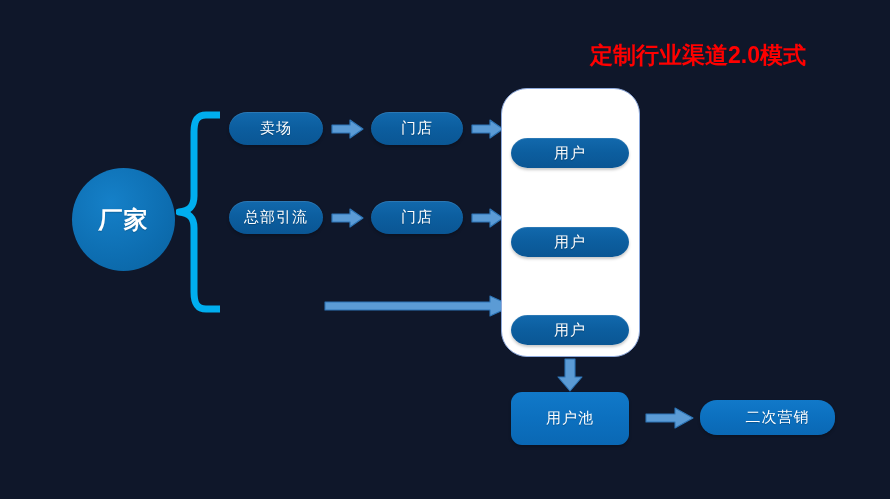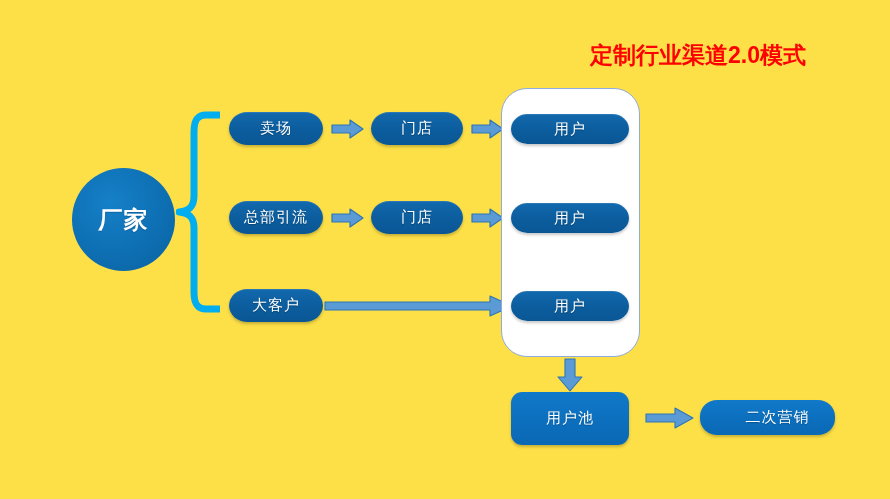--- a/index.html
+++ b/index.html
@@ -7,21 +7,21 @@
     padding: 0;
     background: #ffffff;
   }
   body {
     font-family: "Liberation Sans", "DejaVu Sans", sans-serif;
   }
   #canvas {
     position: relative;
     width: 890px;
     height: 499px;
-    background: #fde047;
+    background: #0f172a;
     overflow: hidden;
   }
 
   
   .title {
     position: absolute;
     left: 590px;
     top: 44px;
     font-size: 23px;
     font-weight: bold;
@@ -86,21 +86,21 @@
   .src.r1 { top: 112px; }
   .src.r2 { top: 201px; }
   .src.r3 { top: 289px; }
 
   
   .store { left: 371px; width: 92px; height: 33px; }
   .store.r1 { top: 112px; }
   .store.r2 { top: 201px; }
 
   
-  .user { left: 511px; width: 118px; height: 30px; }
+  .user { left: 511px; width: 118px; height: 30px; margin-top: 24px; }
   .user.r1 { top: 114px; }
   .user.r2 { top: 203px; }
   .user.r3 { top: 291px; }
 
   
   .user-container {
     position: absolute;
     left: 501px;
     top: 88px;
     width: 139px;
@@ -179,23 +179,20 @@
       <path d="M44 5 H30 C20 5 18 12 18 22 V86 C18 96 14 101 3 102 C14 103 18 108 18 118 V182 C18 192 20 199 30 199 H44" stroke="#00AEEF" stroke-width="7" stroke-linecap="round" stroke-linejoin="round" fill="none"></path>
     </svg>
   </div>
 
   <div class="pill src r1">
     <span class="lbl">卖场</span>
   </div>
   <div class="pill src r2">
     <span class="lbl">总部引流</span>
   </div>
-  <div class="pill src r3">
-    <span class="lbl">大客户</span>
-  </div>
 
   <div class="arrow arrow-sm" style="left:331px; top:117px;">
     <svg width="34" height="24" viewBox="0 0 34 24" xmlns="http://www.w3.org/2000/svg">
       <path d="M1 8 H19 V3 L32 12 L19 21 V16 H1 Z" fill="#5B9BD5" stroke="#2E75B6" stroke-width="1.2" stroke-linejoin="round"></path>
     </svg>
   </div>
   <div class="arrow arrow-sm" style="left:331px; top:206px;">
     <svg width="34" height="24" viewBox="0 0 34 24" xmlns="http://www.w3.org/2000/svg">
       <path d="M1 8 H19 V3 L32 12 L19 21 V16 H1 Z" fill="#5B9BD5" stroke="#2E75B6" stroke-width="1.2" stroke-linejoin="round"></path>
     </svg>

